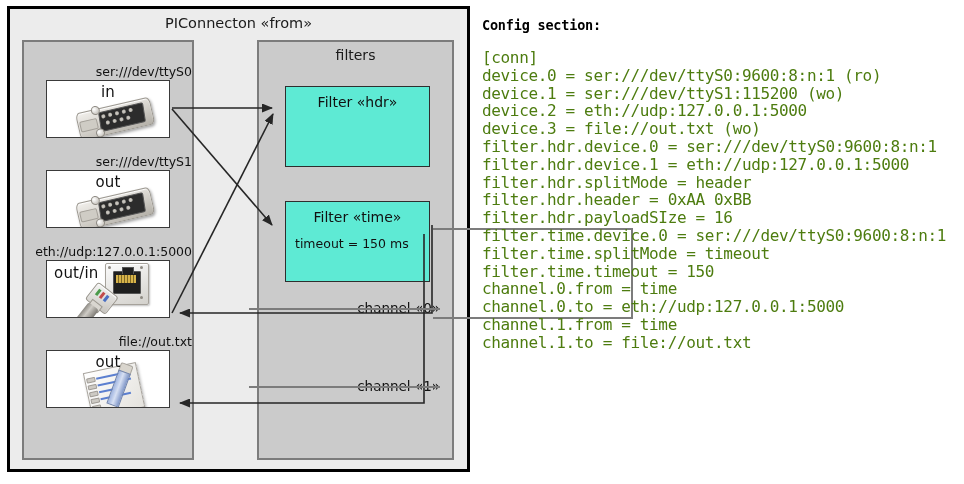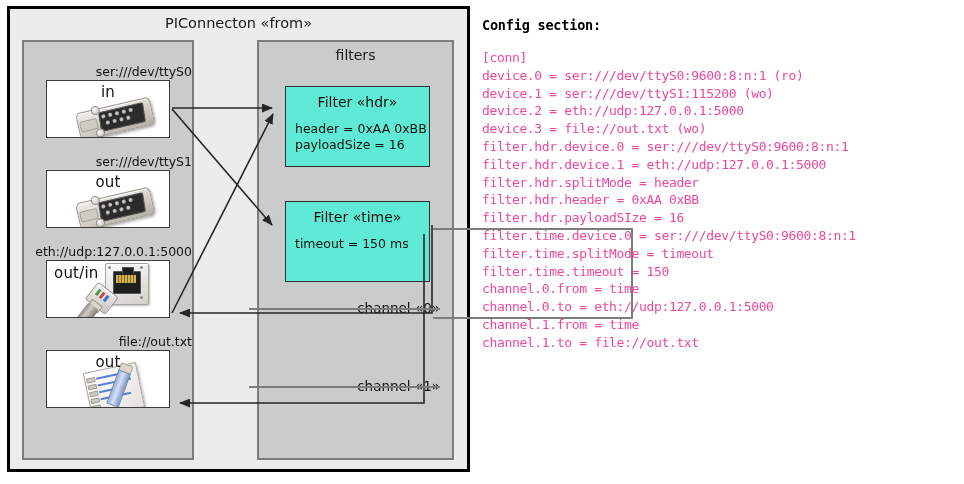--- a/index.html
+++ b/index.html
@@ -116,21 +116,21 @@
   
   #edges{position:absolute;left:0;top:0;width:964px;height:484px;
          pointer-events:none;}
 
   
   #config{position:absolute;left:482px;top:17px;width:478px;}
   #config-heading{font-family:"DejaVu Sans Mono","Liberation Mono",monospace;
                   font-weight:bold;font-size:13.5px;color:#000;letter-spacing:-.2px;}
   #config-lines{margin-top:16px;
                 font-family:"DejaVu Sans Mono","Liberation Mono",monospace;
-                font-size:13px;line-height:17.8px;color:#ec4899;
+                font-size:16px;line-height:17.8px;color:#4d7c0f;
                 white-space:pre;letter-spacing:-.35px;}
 </style>
 </head>
 <body>
 
 <div id="diagram">
 
   <div id="diagram-title">PIConnecton «from»</div>
 
   <div id="devices-panel" class="panel">
@@ -234,24 +234,20 @@
         </span>
       </div>
     </div>
   </div>
 
   <div id="filters-panel" class="panel">
     <div class="panel-title">filters</div>
 
     <div class="filter-box" id="filter-hdr">
       <div class="filter-title">Filter «hdr»</div>
-      <div class="filter-props">
-        <div>header = 0xAA 0xBB</div>
-        <div>payloadSize = 16</div>
-      </div>
     </div>
 
     <div class="filter-box" id="filter-time">
       <div class="filter-title">Filter «time»</div>
       <div class="filter-props">
         <div>timeout = 150 ms</div>
       </div>
     </div>
 
     <div class="chan-frame" id="chan0-frame" style="left:174px;top:186px;width:200px;height:91px;border-left:none;border-top:2px solid #7c7c7c;"></div>

